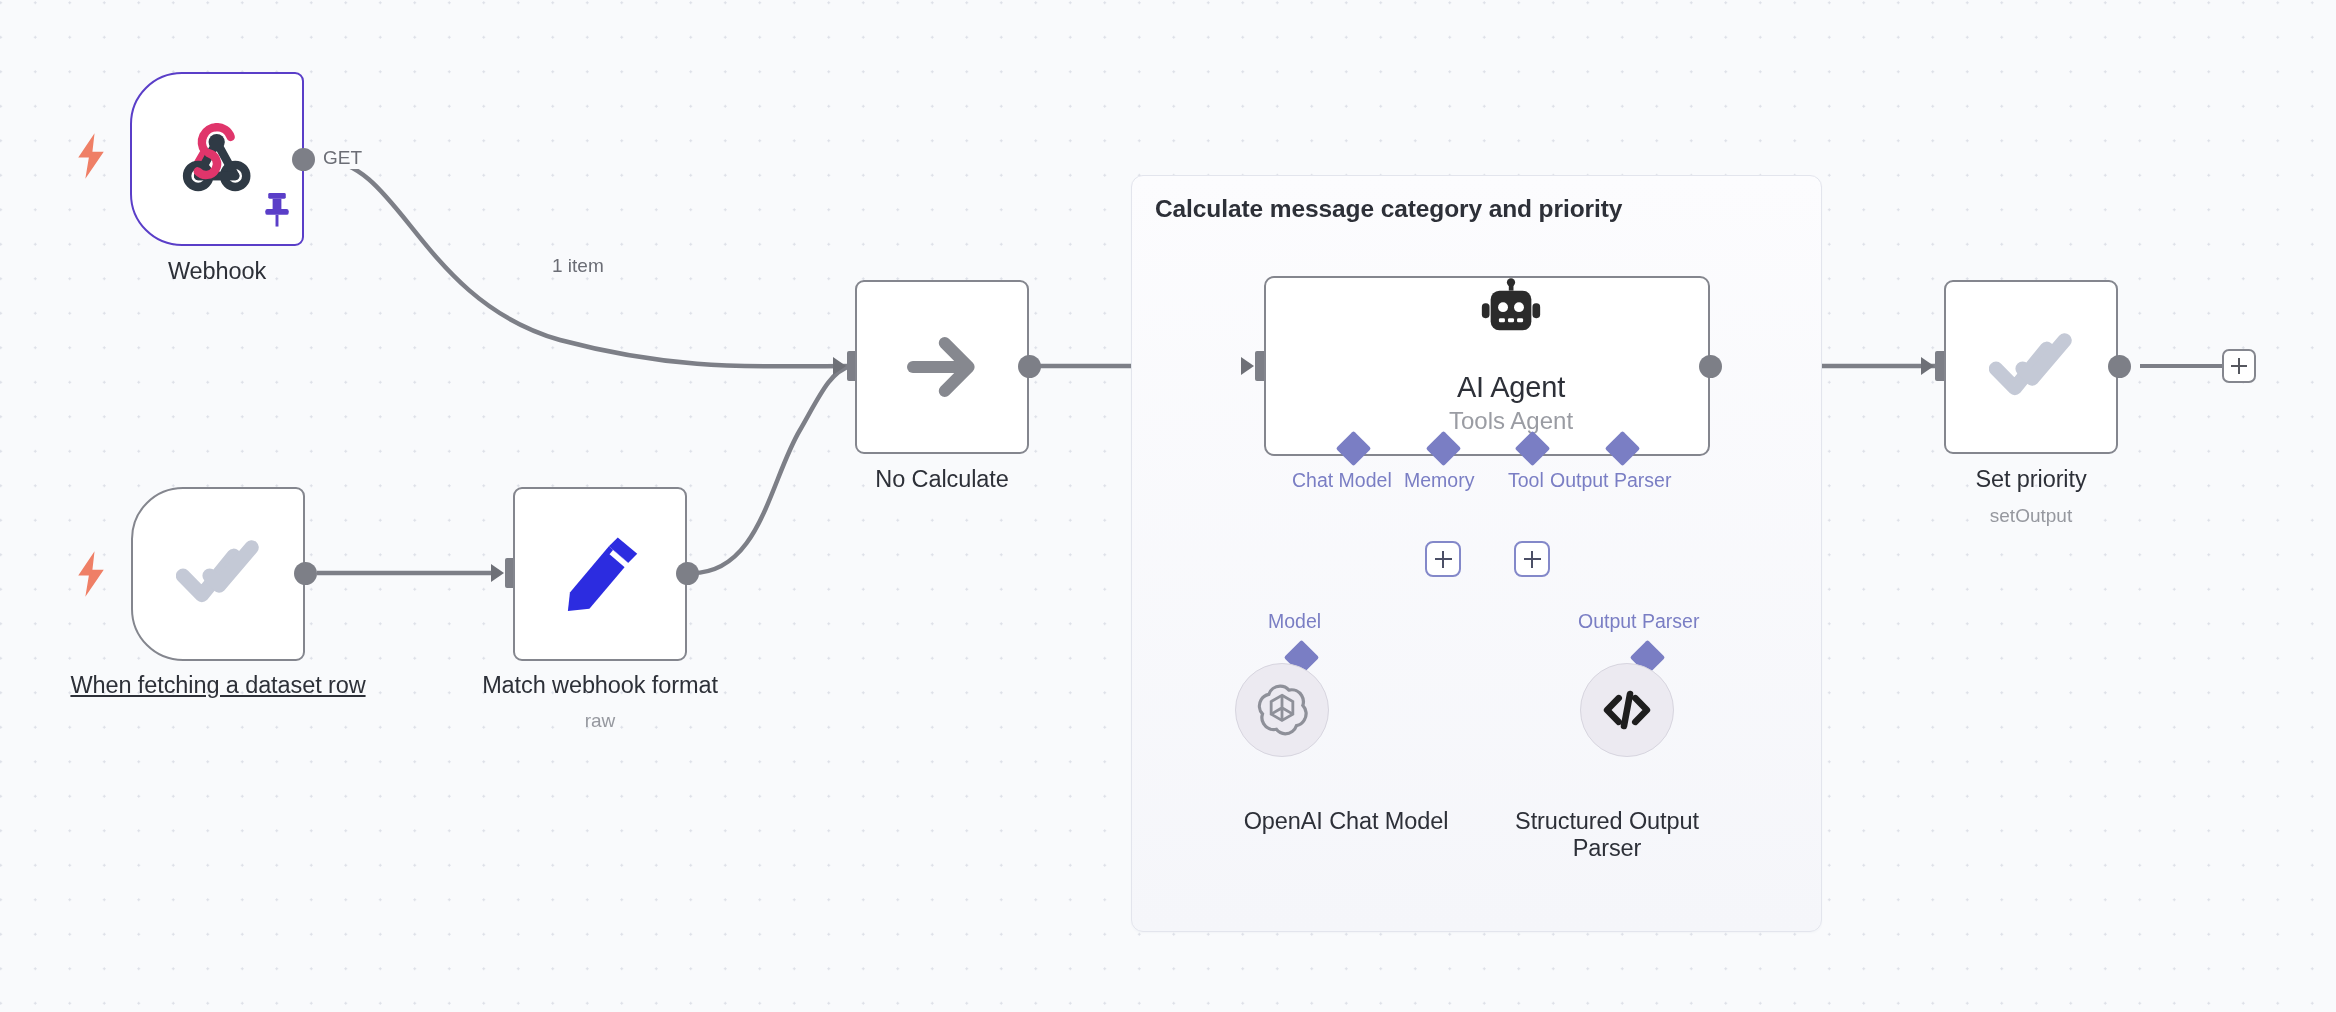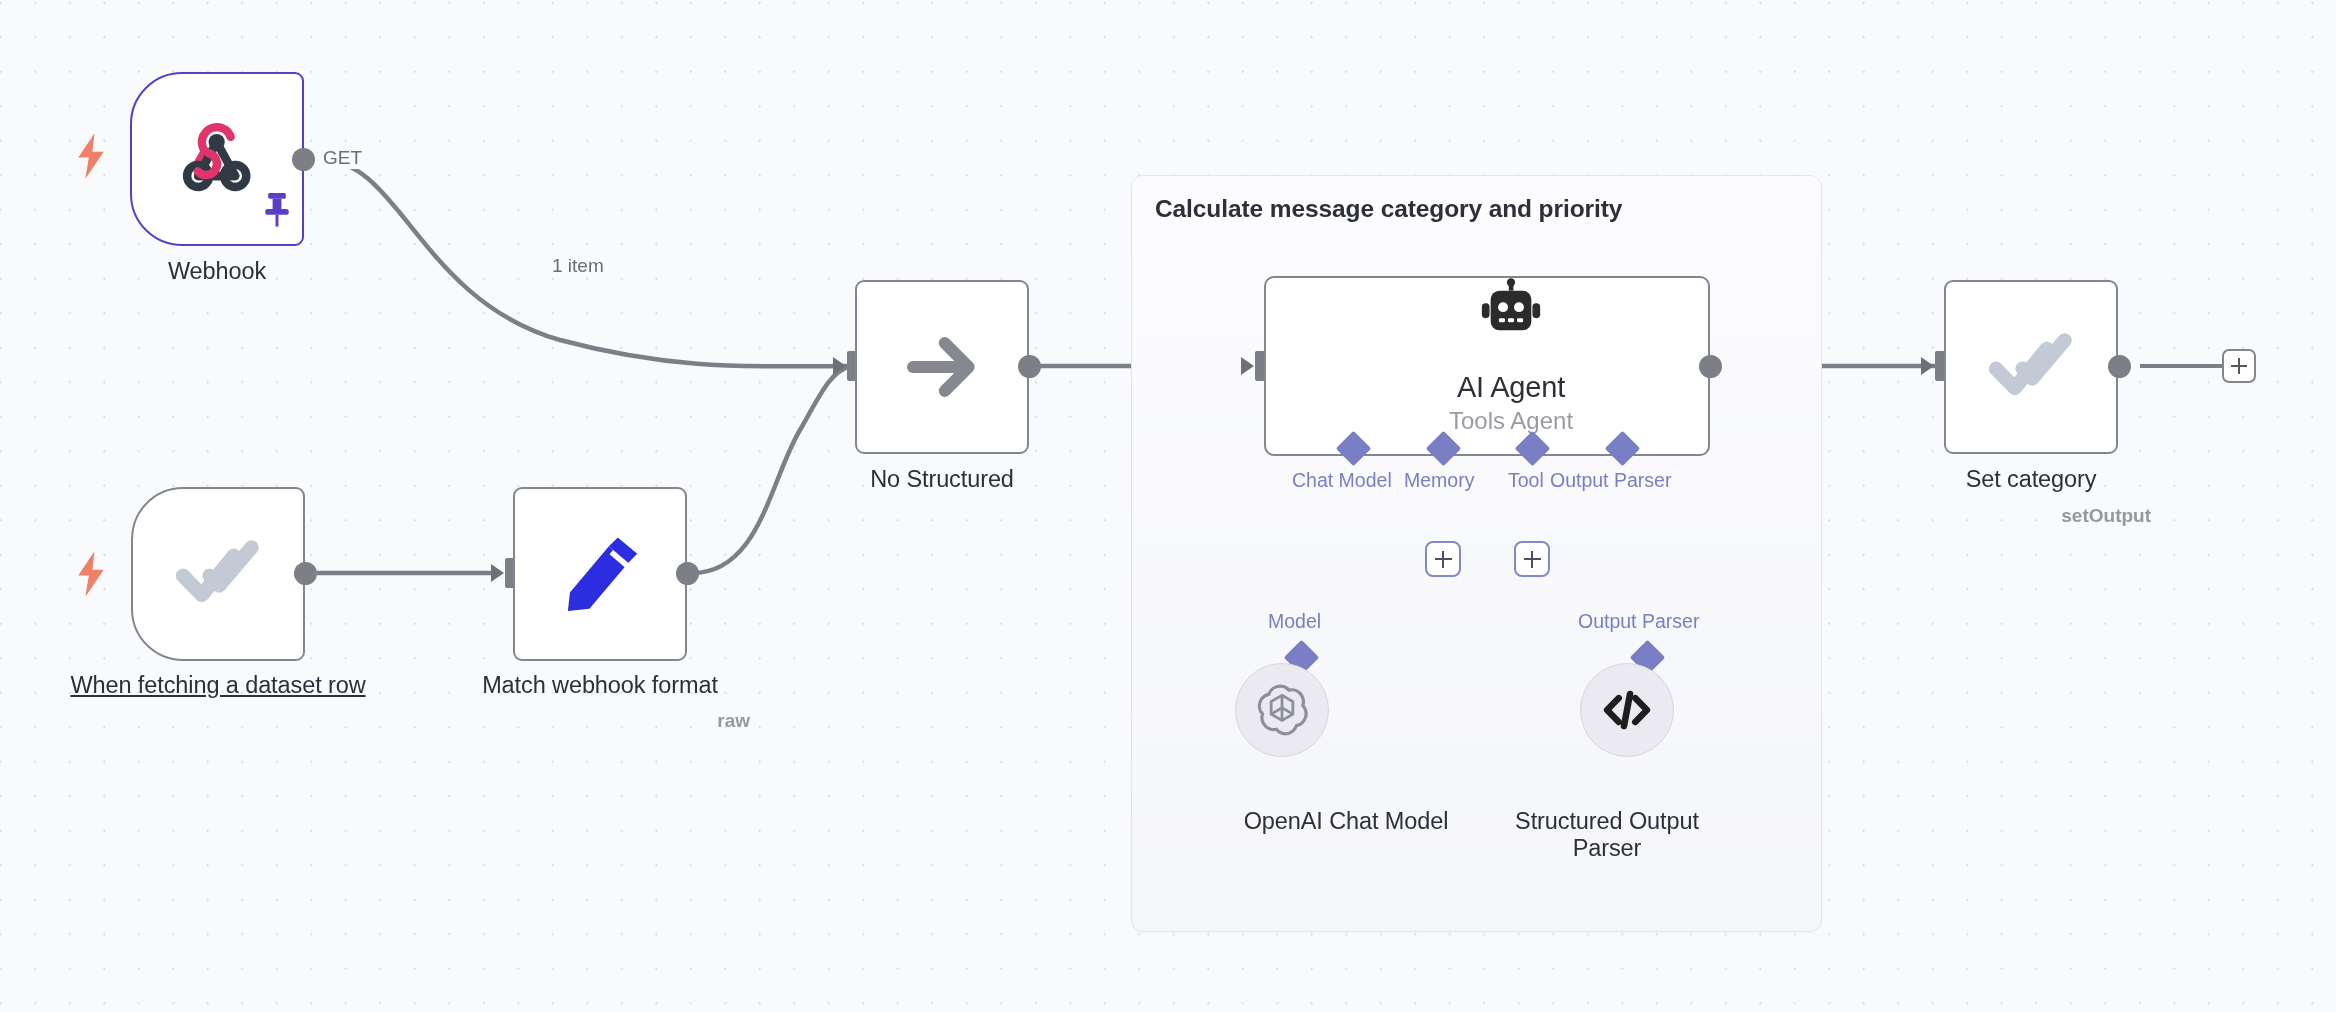--- a/index.html
+++ b/index.html
@@ -77,25 +77,24 @@
   .node-caption {
     position: absolute;
     text-align: center;
     font-size: 23.5px;
     color: #2d3038;
     line-height: 1.17;
     letter-spacing: -0.1px;
   }
   .node-subcaption {
     position: absolute;
-    text-align: right;
+    text-align: center;
     font-size: 19px;
     color: #96989f;
     line-height: 1.2;
-    font-weight: bold;
   }
 
   
   .port-out {
     position: absolute;
     width: 23px; height: 23px;
     border-radius: 50%;
     background: #7d7f87;
   }
   .port-in {
@@ -299,21 +298,21 @@
   <div class="port-in" style="left:847px; top:351px;"></div>
   <div class="node" style="left:855px; top:280px; width:174px; height:174px;">
     <span style="display:flex;">
       <svg width="82" height="82" viewBox="0 0 24 24" xmlns="http://www.w3.org/2000/svg">
         <path d="M3.5 12 L19.5 12" stroke="#86888f" stroke-width="3.5" stroke-linecap="round"></path>
         <path d="M12.8 5 L19.8 12 L12.8 19" fill="none" stroke="#86888f" stroke-width="3.5" stroke-linecap="round" stroke-linejoin="round"></path>
       </svg>
     </span>
   </div>
   <div class="port-out" style="left:1018px; top:355px;"></div>
-  <div class="node-caption" style="left:792px; top:466px; width:300px;">No Structured</div>
+  <div class="node-caption" style="left:792px; top:466px; width:300px;">No Calculate</div>
 
   <div class="port-in" style="left:1255px; top:351px;"></div>
   <div class="agent-node" style="left:1264px; top:276px; width:446px; height:180px;">
     <span style="display:flex;">
       <svg width="66" height="66" viewBox="0 0 24 24" xmlns="http://www.w3.org/2000/svg">
         <rect x="11.2" y="1.4" width="1.7" height="3.2" fill="#2b2b2b"></rect>
         <circle cx="12" cy="1.6" r="1.5" fill="#2b2b2b"></circle>
         <rect x="4.6" y="4.6" width="14.8" height="14.4" rx="3.2" fill="#2b2b2b"></rect>
         <rect x="1.4" y="9.2" width="2.8" height="5.4" rx="1.3" fill="#2b2b2b"></rect>
         <rect x="19.8" y="9.2" width="2.8" height="5.4" rx="1.3" fill="#2b2b2b"></rect>
@@ -381,21 +380,21 @@
   <div class="port-in" style="left:1935px; top:351px;"></div>
   <div class="node selected-halo" style="left:1944px; top:280px; width:174px; height:174px;">
     <span style="display:flex;">
       <svg width="84" height="84" viewBox="0 0 24 24" xmlns="http://www.w3.org/2000/svg">
         <path d="M2 12.5 L7.4 18 L16.5 6.8" fill="none" stroke="#c4c9d6" stroke-width="4.1" stroke-linecap="round" stroke-linejoin="round"></path>
         <path d="M9.6 12.5 L12.3 15.3 L21.6 4.4" fill="none" stroke="#c4c9d6" stroke-width="4.1" stroke-linecap="round" stroke-linejoin="round"></path>
       </svg>
     </span>
   </div>
   <div class="port-out" style="left:2108px; top:355px;"></div>
-  <div class="node-caption" style="left:1911px; top:466px; width:240px;">Set category</div>
+  <div class="node-caption" style="left:1911px; top:466px; width:240px;">Set priority</div>
   <div class="node-subcaption" style="left:1911px; top:505px; width:240px;">setOutput</div>
 
   <div class="end-plus" style="left:2222px; top:349px;">
     <span class="h"></span>
       <span class="v"></span>
   </div>
 
 </div>
 
 </body></html>

